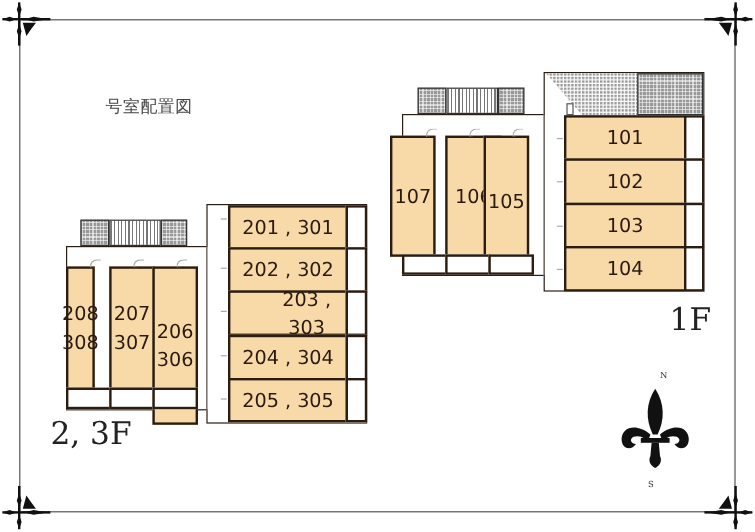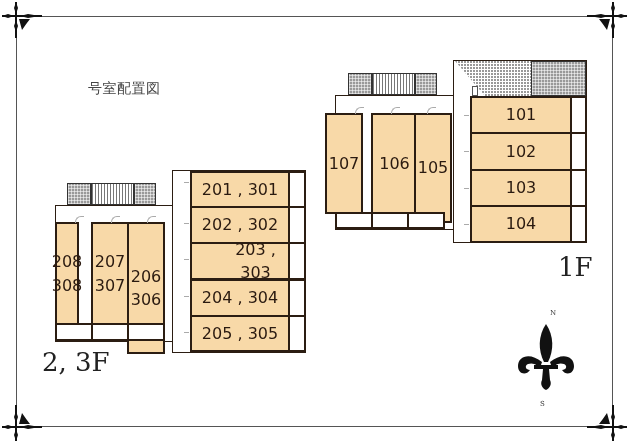--- a/index.html
+++ b/index.html
@@ -152,21 +152,21 @@
   </svg>
   <div class="hatch" style="left:531px;top:61px;width:55px;height:35px;"></div>
   <div class="thin" style="left:472px;top:86px;width:6px;height:10px;"></div>
 
   <div class="unit" style="left:325px;top:113px;width:38px;height:101px;">
       <span>107</span>
     </div>
   <div class="unit" style="left:371px;top:113px;width:47px;height:101px;">
       <span>106</span>
     </div>
-  <div class="unit" style="left:414px;top:113px;width:38px;height:110px;">
+  <div class="unit" style="left:403px;top:113px;width:38px;height:110px;">
       <span>105</span>
     </div>
   <div class="box" style="left:335px;top:212px;width:38px;height:17px;"></div>
   <div class="box" style="left:371px;top:212px;width:38px;height:17px;"></div>
   <div class="box" style="left:407px;top:212px;width:38px;height:17px;"></div>
   <div class="door" style="left:355px;top:107px;"></div>
   <div class="door" style="left:391px;top:107px;"></div>
   <div class="door" style="left:427px;top:107px;"></div>
 
   <div class="unit" style="left:470px;top:96px;width:102px;height:38px;">

